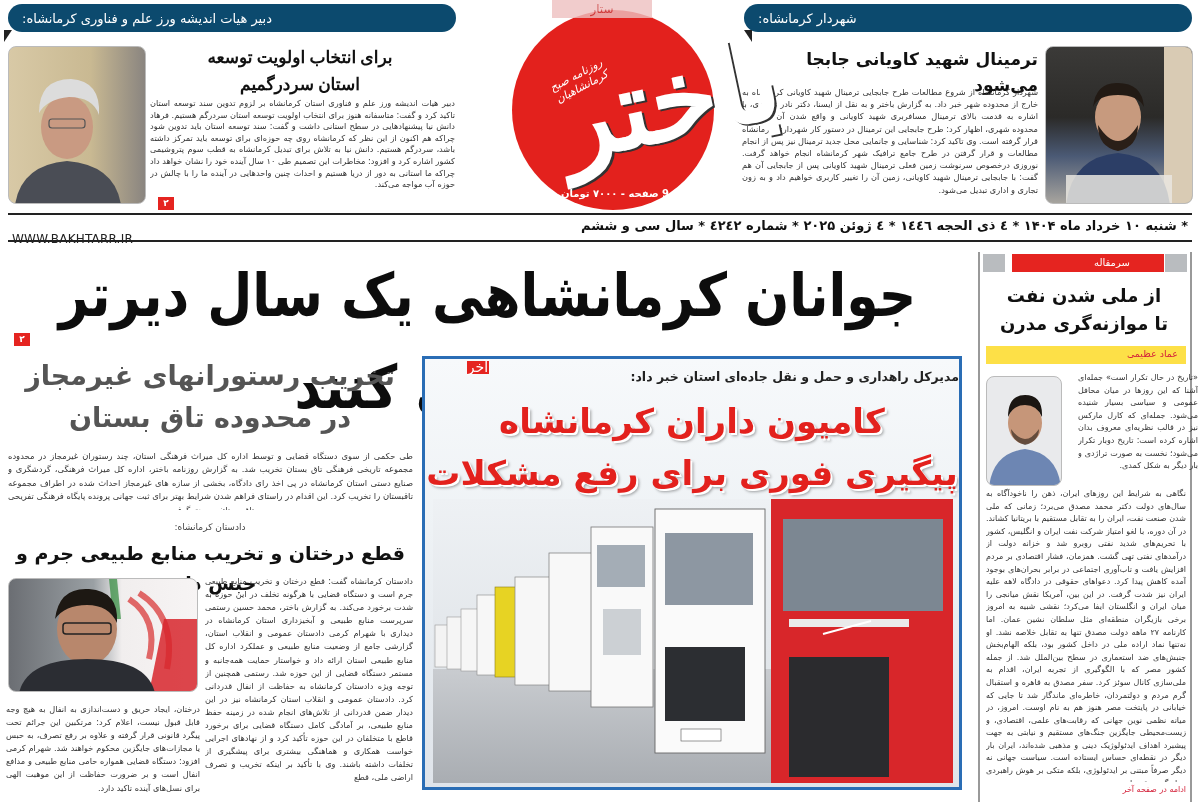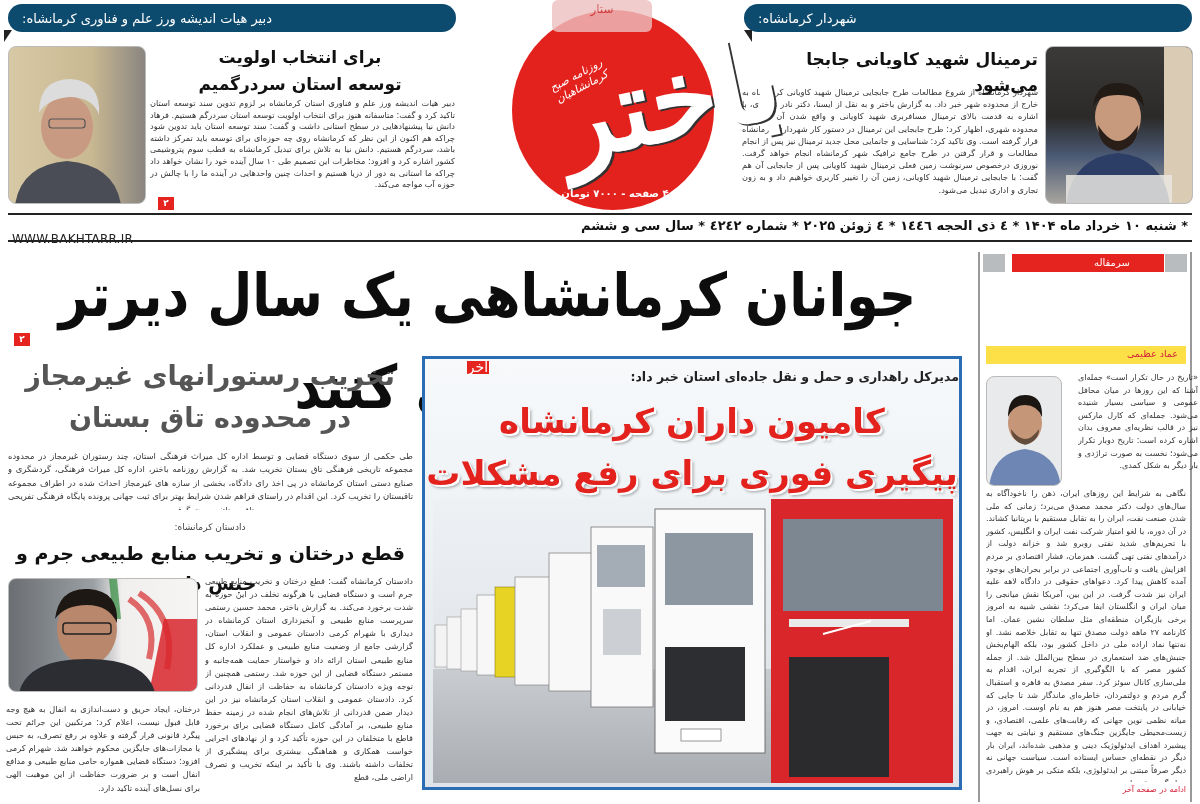--- a/index.html
+++ b/index.html
@@ -22,22 +22,22 @@
   
   .logo-circle { position: absolute; left: 512px; top: 10px; width: 202px; height: 200px; border-radius: 50%;
                  background: #e3211d; }
   .logo-word { position: absolute; left: 560px; top: 40px; width: 130px; height: 150px; color: #fff;
                font-family: "DejaVu Serif", serif; font-size: 108px; font-weight: bold; line-height: 140px;
                text-align: center; transform: rotate(-12deg); text-shadow: 2px 2px 0 #333; }
   .logo-tag { position: absolute; left: 534px; top: 68px; width: 90px; color: #fff; font-size: 11px;
               font-style: italic; transform: rotate(-28deg); direction: rtl; text-align: center; }
   .logo-price { position: absolute; left: 545px; top: 188px; width: 140px; color: #fff; font-size: 10px;
                 font-weight: bold; text-align: center; direction: rtl; }
-  .logo-watermark { position: absolute; left: 552px; top: 0px; width: 100px; height: 32px; background: #eec0c0;
-                    opacity: 0.8; color: #c44; font-size: 12px; text-align: center; line-height: 18px; border-radius: 6px; }
+  .logo-watermark { position: absolute; left: 552px; top: 0px; width: 100px; height: 18px; background: #eec0c0;
+                    opacity: 0.8; color: #c44; font-size: 12px; text-align: center; line-height: 18px; }
 
   
   .rule { position: absolute; left: 8px; right: 8px; height: 2px; background: #222; }
   .site-url { position: absolute; left: 12px; top: 232px; font-size: 12px; color: #222; letter-spacing: 0.2px; }
   .date-line { position: absolute; right: 12px; top: 218px; font-size: 13px; font-weight: bold; color: #111; direction: rtl; }
 
   
   .main-headline { position: absolute; left: 10px; top: 255px; width: 955px; height: 80px; direction: rtl;
                    text-align: center; font-family: "DejaVu Sans", sans-serif; font-weight: bold;
                    font-size: 52px; line-height: 80px; color: #0d0d0d; letter-spacing: -2px; transform: scaleY(1.15); }
@@ -98,29 +98,29 @@
 <div class="banner-notch" style="left:4px; top:30px; border-width:0 0 12px 8px; border-color:transparent transparent transparent #222;"></div>
 
 <div class="photo" style="left:8px; top:46px; width:138px; height:158px; background: linear-gradient(90deg,#d8c9a6 0%,#c9b992 60%,#8a8580 100%);">
   <svg width="138" height="158" viewBox="0 0 138 158">
     <ellipse cx="58" cy="80" rx="26" ry="32" fill="#c99a82"></ellipse>
     <path d="M30 66 Q30 32 62 32 Q92 34 90 68 Q84 50 60 50 Q38 52 30 66Z" fill="#dcdcdc"></path>
     <path d="M6 158 Q12 118 58 114 Q106 118 112 158Z" fill="#4a4d55"></path>
     <rect x="40" y="72" width="36" height="9" rx="3" fill="none" stroke="#555" stroke-width="1.2"></rect>
   </svg>
 </div>
-<div class="headline-sm" style="position:absolute; left:150px; top:44px; width:300px; text-align:center; direction:rtl; font-size:17px; line-height:27px; padding:0 40px;">برای انتخاب اولویت توسعه استان سردرگمیم</div>
+<div class="headline-sm" style="position:absolute; left:150px; top:44px; width:300px; text-align:center; direction:rtl; font-size:17px; line-height:27px; padding:0 40px;font-family:Liberation Serif, serif;">برای انتخاب اولویت توسعه استان سردرگمیم</div>
 <div class="body-text" style="position:absolute; left:150px; top:98px; width:305px; height:98px; overflow:hidden; font-size:8.2px; line-height:11.6px;">دبیر هیات اندیشه ورز علم و فناوری استان کرمانشاه بر لزوم تدوین سند توسعه استان تاکید کرد و گفت: متاسفانه هنوز برای انتخاب اولویت توسعه استان سردرگم هستیم. فرهاد دانش نیا پیشنهادهایی در سطح استانی داشت و گفت: سند توسعه استان باید تدوین شود چراکه هم اکنون از این نظر که کرمانشاه روی چه حوزه‌ای برای توسعه باید تمرکز داشته باشد، سردرگم هستیم. دانش نیا به تلاش برای تبدیل کرمانشاه به قطب سوم پتروشیمی کشور اشاره کرد و افزود: مخاطرات این تصمیم طی ۱۰ سال آینده خود را نشان خواهد داد چراکه ما استانی به دور از دریا هستیم و احداث چنین واحدهایی در آینده ما را با چالش در حوزه آب مواجه می‌کند.</div>
 <div class="page-badge" style="left:158px; top:197px;">۲</div>
 
 <div class="logo-circle"></div>
 <div class="logo-watermark">ستار</div>
 <div class="logo-word">باختر</div>
 <div class="logo-tag">روزنامه صبح کرمانشاهیان</div>
-<div class="logo-price">۴ صفحه - ۷۰۰۰ تومان</div>
+<div class="logo-price">9 صفحه - ۷۰۰۰ تومان</div>
 
 <div class="rule" style="top:213px;"></div>
 <div class="site-url">WWW.BAKHTARR.IR</div>
 <div class="date-line">* شنبه ۱۰ خرداد ماه ۱۴۰۴ * ٤ ذی الحجه ١٤٤٦ * ٤ ژوئن ۲۰۲۵ * شماره ٤٢٤٢ * سال سی و ششم</div>
 <div class="rule" style="top:240px; height:1.5px;"></div>
 
 <div class="main-headline">جوانان کرمانشاهی یک سال دیرتر ازدواج می کنند</div>
 <div class="page-badge" style="left:14px; top:333px;">۲</div>
 
 <div class="restaurant-title">تخریب رستورانهای غیرمجاز در محدوده تاق بستان</div>
@@ -185,20 +185,24 @@
     <rect x="356" y="158" width="100" height="120" fill="#2b2b2e"></rect>
     <rect x="356" y="120" width="120" height="8" fill="#eaeaea"></rect>
     <line x1="390" y1="135" x2="438" y2="122" stroke="#fff" stroke-width="2"></line>
   </svg>
 </div>
 
 <div class="editorial">
   <div class="ed-band" style="left:3px; width:22px;"></div>
   <div class="ed-band" style="right:3px; width:22px;"></div>
   <div class="ed-label">سرمقاله</div>
+  <div class="ed-title">
+    <div>از ملی شدن نفت</div>
+    <div>تا موازنه‌گری مدرن</div>
+  </div>
   <div class="ed-author-bar">
     <span class="ed-author">عماد عظیمی</span>
   </div>
   <div class="photo" style="left:6px; top:124px; width:76px; height:110px; background:#e9eaec;">
     <svg width="76" height="110" viewBox="0 0 76 110">
       <ellipse cx="38" cy="46" rx="17" ry="21" fill="#c69679"></ellipse>
       <path d="M21 40 Q21 18 38 18 Q56 18 55 40 Q50 28 38 28 Q26 28 21 40Z" fill="#1b1612"></path>
       <path d="M24 52 Q38 72 52 52 Q52 64 38 68 Q24 64 24 52Z" fill="#3a2c22" opacity="0.7"></path>
       <path d="M2 110 Q6 76 38 72 Q70 76 74 110Z" fill="#6d86b3"></path>
     </svg>

